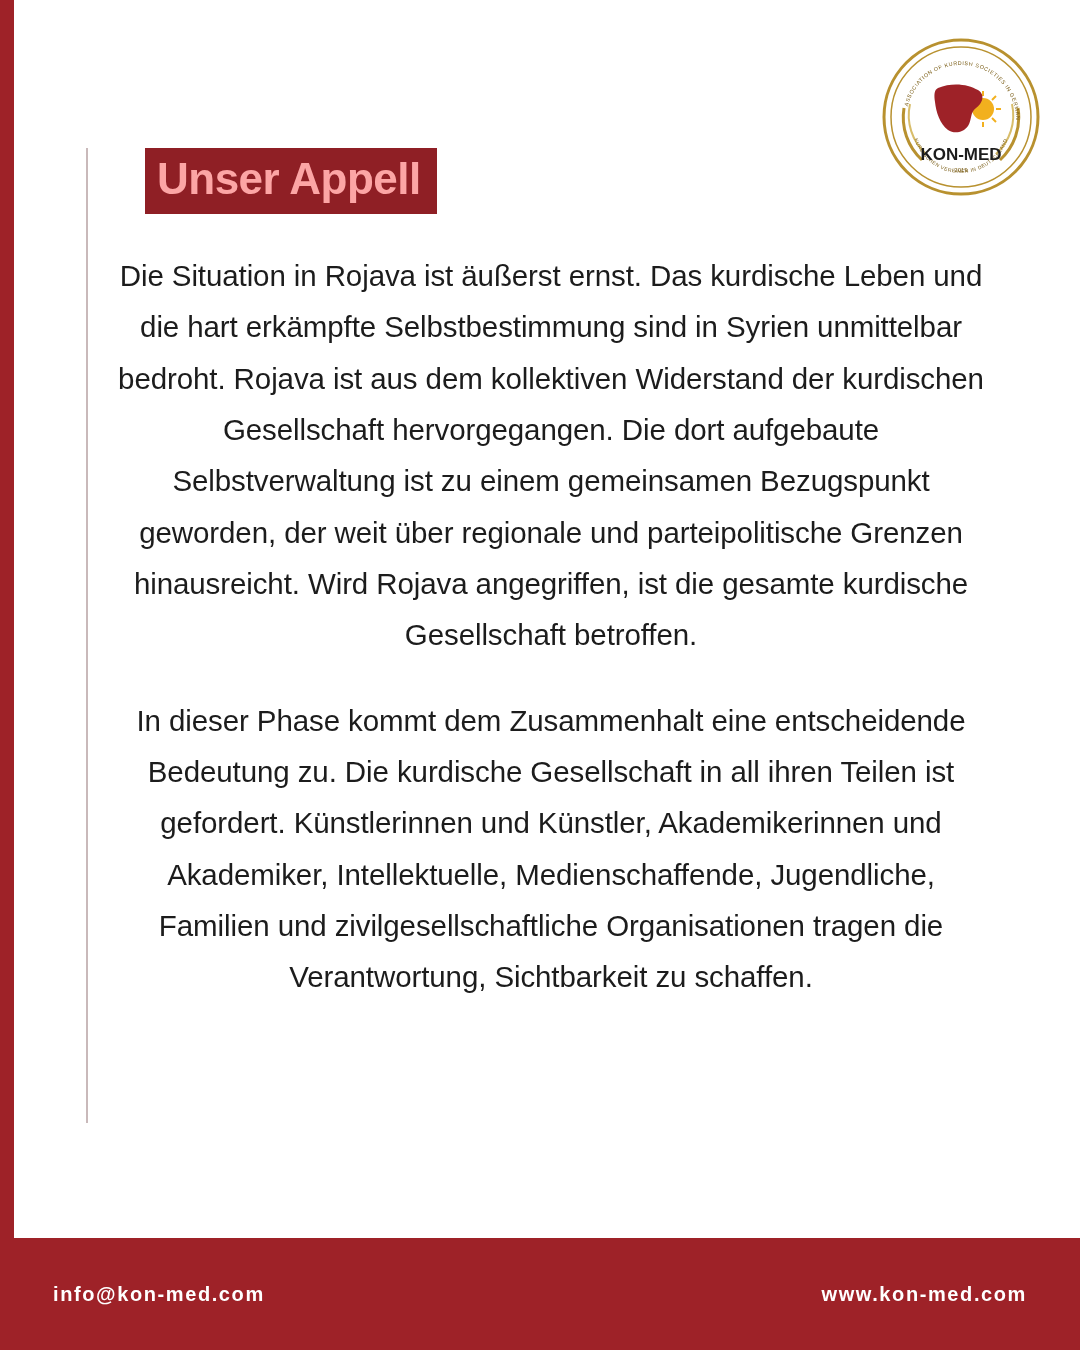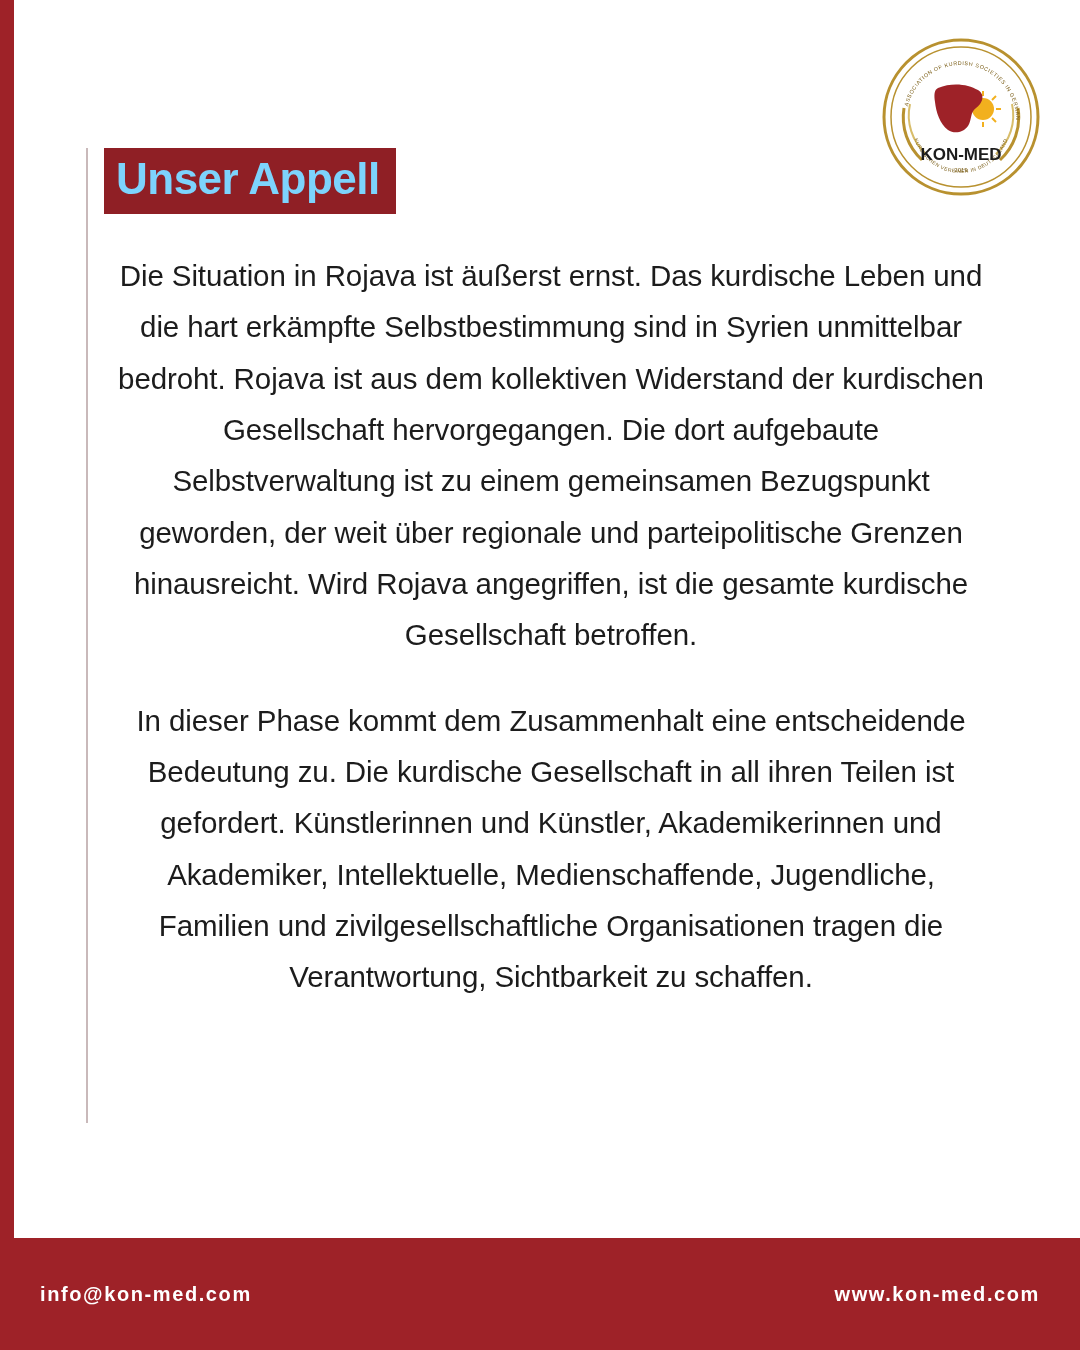--- a/index.html
+++ b/index.html
@@ -39,26 +39,27 @@
 
   
   .title-block {
     position: absolute;
     left: 104px;
     top: 148px;
   }
   .title-badge {
     display: inline-block;
     background: #8f1f25;
-    color: #7dd3fc;
+    color: #fca5a5;
     font-size: 44px;
     font-weight: bold;
     letter-spacing: -0.5px;
     padding: 8px 16px 12px 12px;
     line-height: 1.05;
+    margin-left: 41px;
   }
 
   
   .body-rule {
     position: absolute;
     left: 86px;
     top: 148px;
     width: 2px;
     height: 975px;
     background: #c9b9ba;
@@ -88,21 +89,21 @@
     position: absolute;
     left: 0;
     bottom: 0;
     width: 1080px;
     height: 112px;
     background: #9e2228;
     display: flex;
     align-items: center;
     justify-content: space-between;
     box-sizing: border-box;
-    padding: 0 40px;
+    padding: 0 53px;
   }
   .footer-text {
     color: #ffffff;
     font-size: 20px;
     font-weight: bold;
     letter-spacing: 1.6px;
   }
 </style>
 </head>
 <body>

